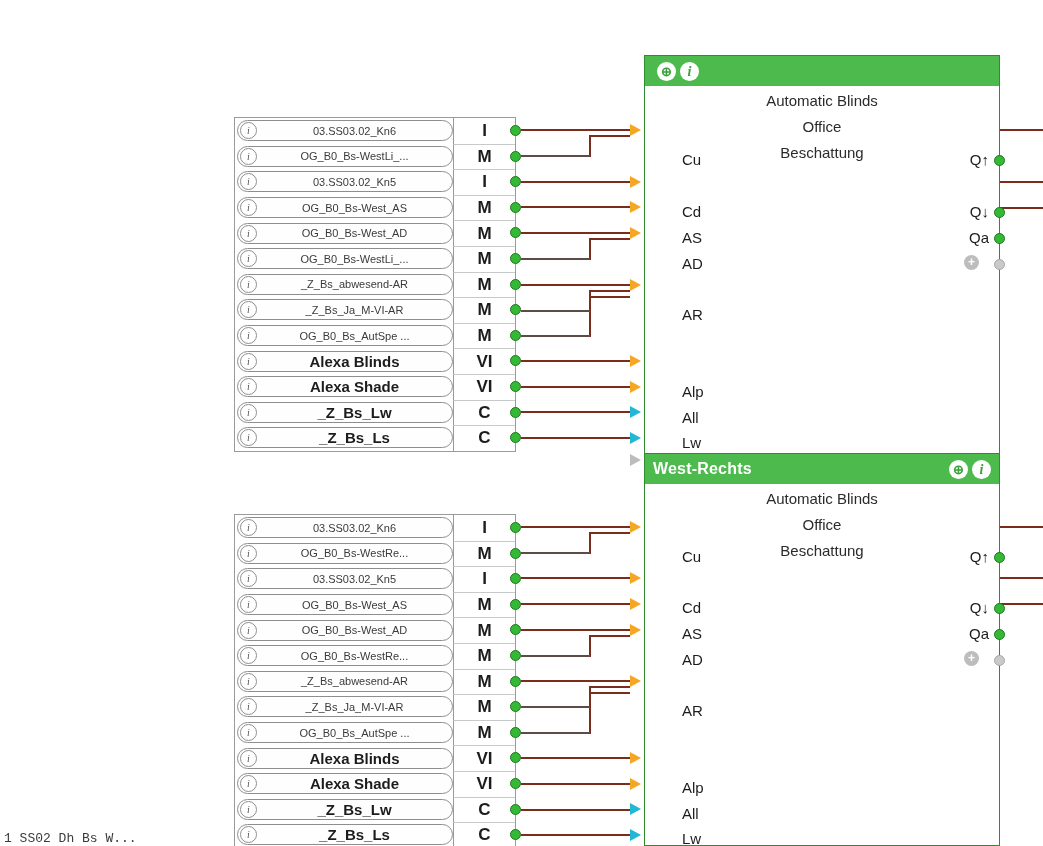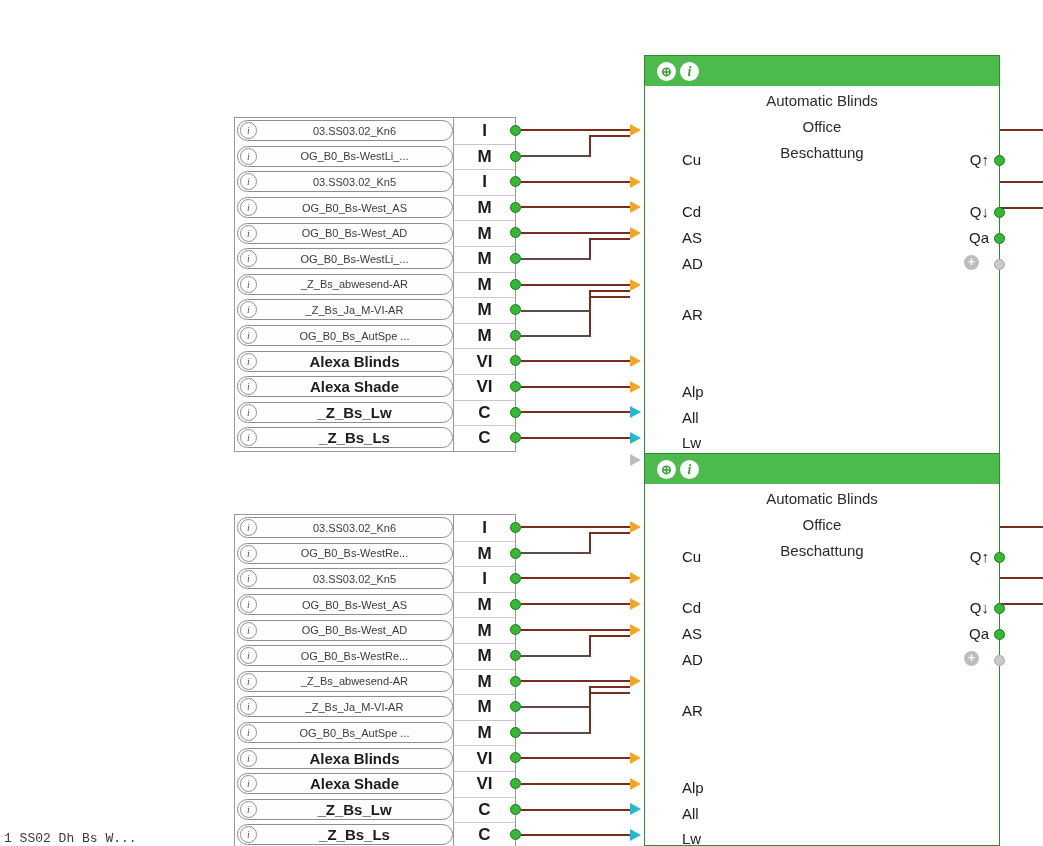--- a/index.html
+++ b/index.html
@@ -531,20 +531,21 @@
   <div class="arrow-in arrow-orange" style="left:630px; top:201px;"></div>
   <div class="arrow-in arrow-orange" style="left:630px; top:227px;"></div>
   <div class="arrow-in arrow-orange" style="left:630px; top:279px;"></div>
   <div class="arrow-in arrow-orange" style="left:630px; top:355px;"></div>
   <div class="arrow-in arrow-orange" style="left:630px; top:381px;"></div>
   <div class="arrow-in arrow-cyan" style="left:630px; top:406px;"></div>
   <div class="arrow-in arrow-cyan" style="left:630px; top:432px;"></div>
 
   <div class="fb" style="left:644px; top:453px; width:356px; height:393px;">
     <div class="fb-header">
+      <div class="fb-title">West-Rechts</div>
       <div class="hdr-icon">⊕</div>
       <div class="hdr-icon info">i</div>
     </div>
     <div class="fb-body">
       <div class="fb-caption">
         <div>Automatic Blinds</div>
         <div>Office</div>
         <div>Beschattung</div>
       </div>
 

